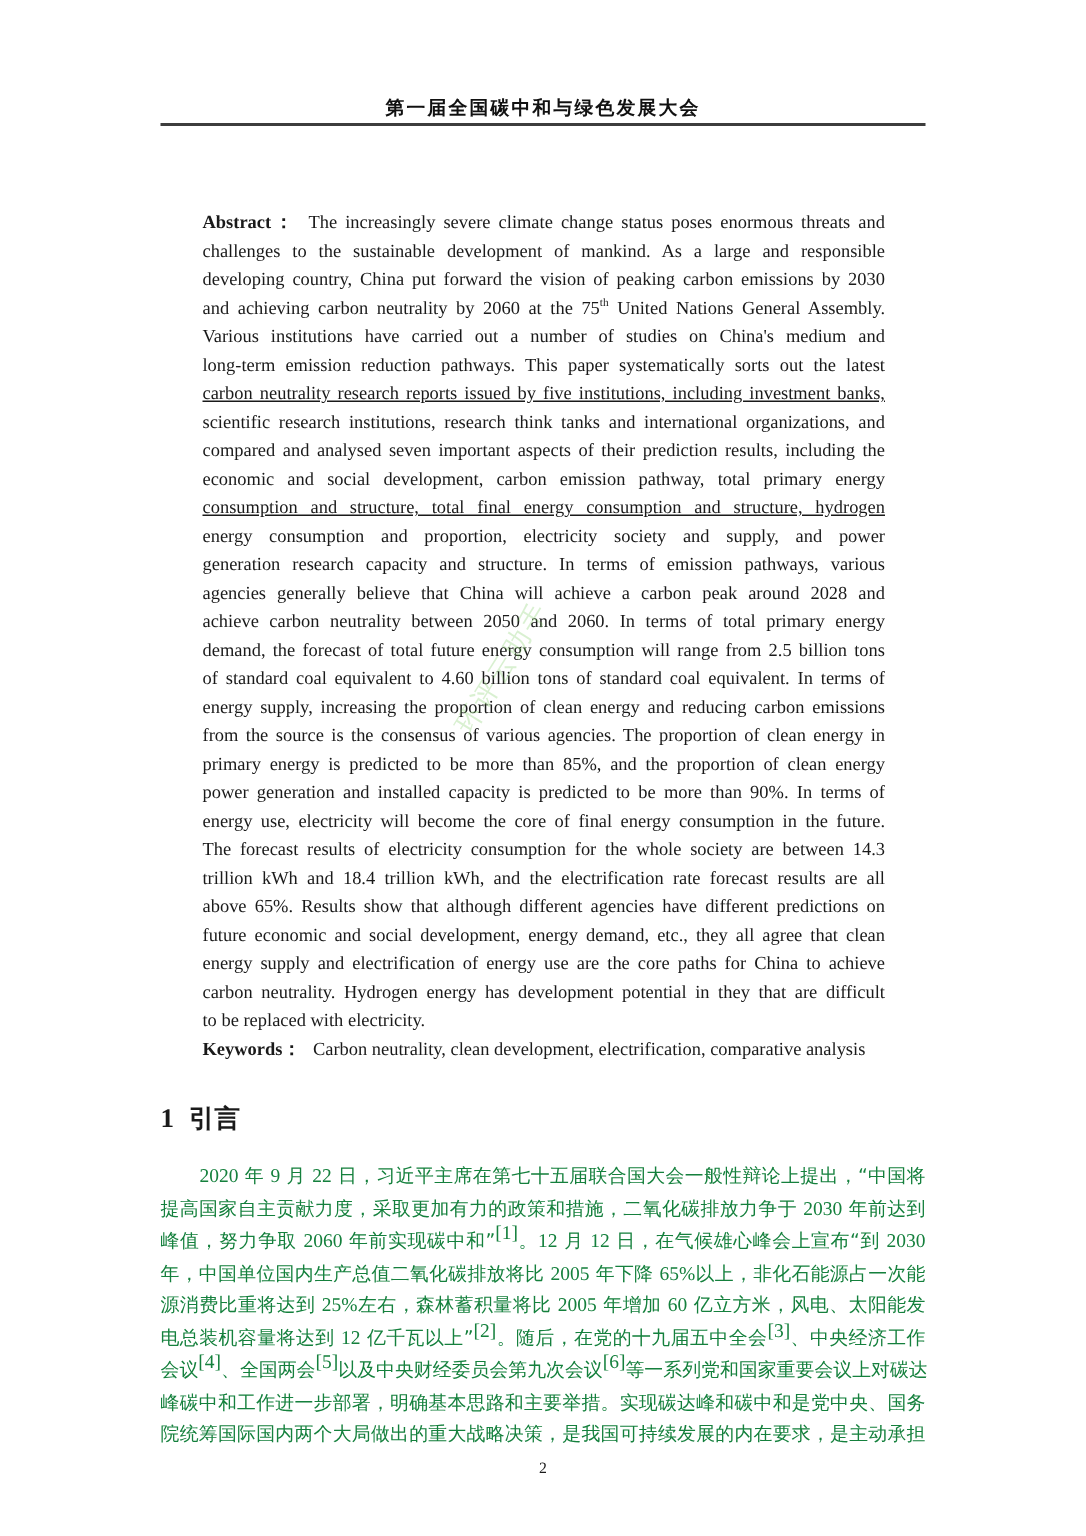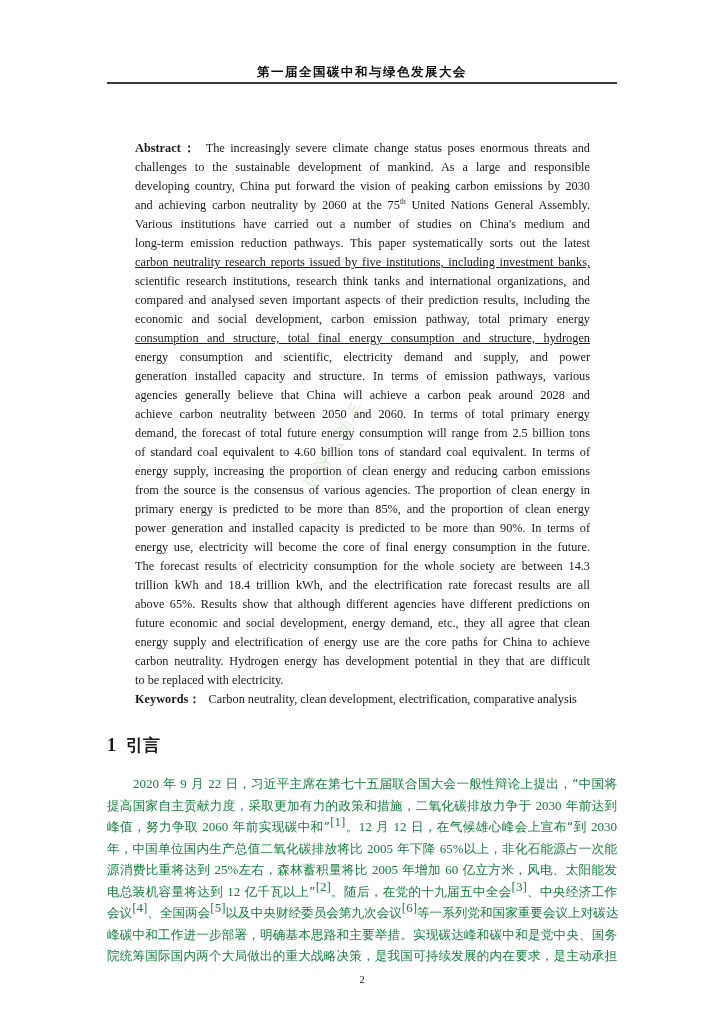--- a/index.html
+++ b/index.html
@@ -161,22 +161,22 @@
     <div class="abs-line" style="top:19px;">challenges to the sustainable development of mankind. As a large and responsible</div>
     <div class="abs-line" style="top:38px;">developing country, China put forward the vision of peaking carbon emissions by 2030</div>
     <div class="abs-line" style="top:57px;"><span>and achieving carbon neutrality by 2060 at the 75</span><sup class="s">th</sup><span> United Nations General Assembly.</span></div>
     <div class="abs-line" style="top:76px;">Various institutions have carried out a number of studies on China's medium and</div>
     <div class="abs-line" style="top:95px;">long-term emission reduction pathways. This paper systematically sorts out the latest</div>
     <div class="abs-line" style="top:114px;text-decoration:underline;">carbon neutrality research reports issued by five institutions, including investment banks,</div>
     <div class="abs-line" style="top:133px;">scientific research institutions, research think tanks and international organizations, and</div>
     <div class="abs-line" style="top:152px;">compared and analysed seven important aspects of their prediction results, including the</div>
     <div class="abs-line" style="top:171px;">economic and social development, carbon emission pathway, total primary energy</div>
     <div class="abs-line" style="top:190px;text-decoration:underline;">consumption and structure, total final energy consumption and structure, hydrogen</div>
-    <div class="abs-line" style="top:209px;">energy consumption and scientific, electricity demand and supply, and power</div>
-    <div class="abs-line" style="top:228px;">generation installed capacity and structure. In terms of emission pathways, various</div>
+    <div class="abs-line" style="top:209px;">energy consumption and proportion, electricity society and supply, and power</div>
+    <div class="abs-line" style="top:228px;">generation research capacity and structure. In terms of emission pathways, various</div>
     <div class="abs-line" style="top:247px;">agencies generally believe that China will achieve a carbon peak around 2028 and</div>
     <div class="abs-line" style="top:266px;">achieve carbon neutrality between 2050 and 2060. In terms of total primary energy</div>
     <div class="abs-line" style="top:285px;">demand, the forecast of total future energy consumption will range from 2.5 billion tons</div>
     <div class="abs-line" style="top:304px;">of standard coal equivalent to 4.60 billion tons of standard coal equivalent. In terms of</div>
     <div class="abs-line" style="top:323px;">energy supply, increasing the proportion of clean energy and reducing carbon emissions</div>
     <div class="abs-line" style="top:342px;">from the source is the consensus of various agencies. The proportion of clean energy in</div>
     <div class="abs-line" style="top:361px;">primary energy is predicted to be more than 85%, and the proportion of clean energy</div>
     <div class="abs-line" style="top:380px;">power generation and installed capacity is predicted to be more than 90%. In terms of</div>
     <div class="abs-line" style="top:399px;">energy use, electricity will become the core of final energy consumption in the future.</div>
     <div class="abs-line" style="top:418px;">The forecast results of electricity consumption for the whole society are between 14.3</div>

